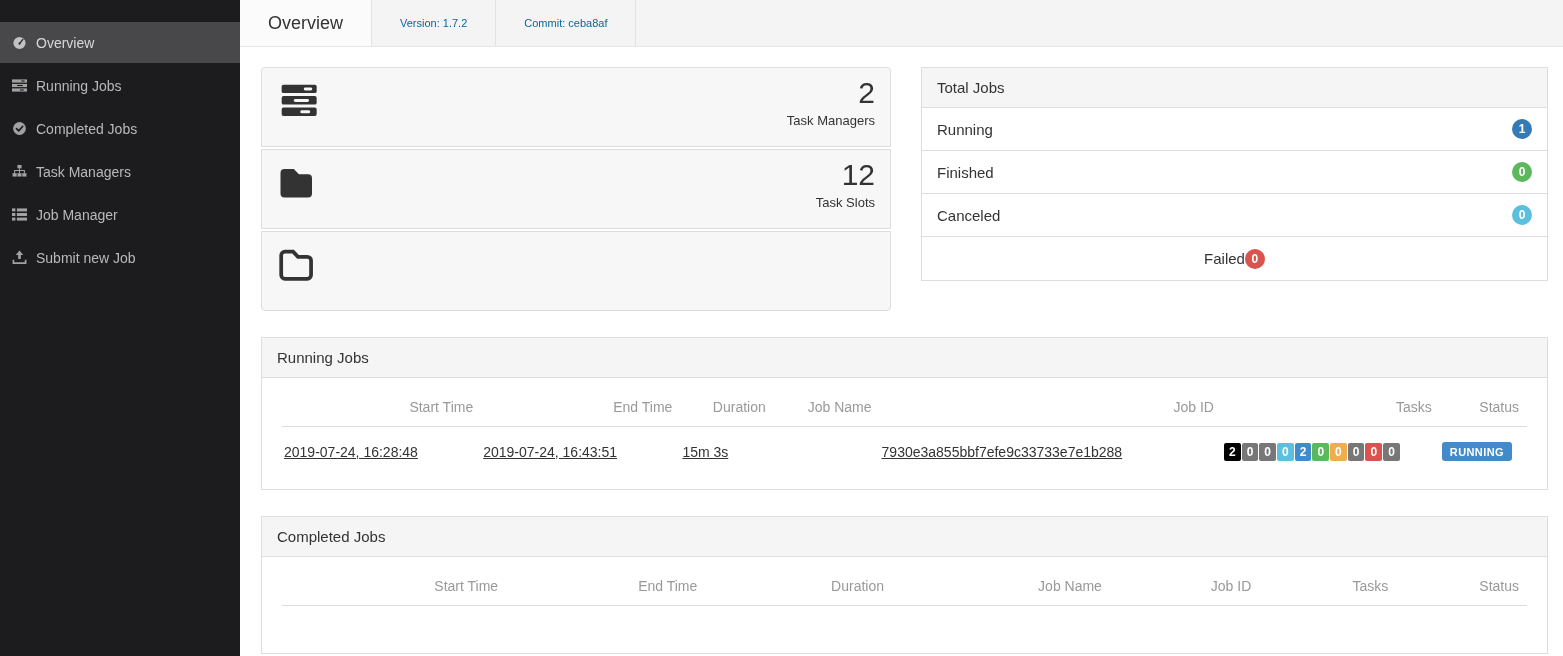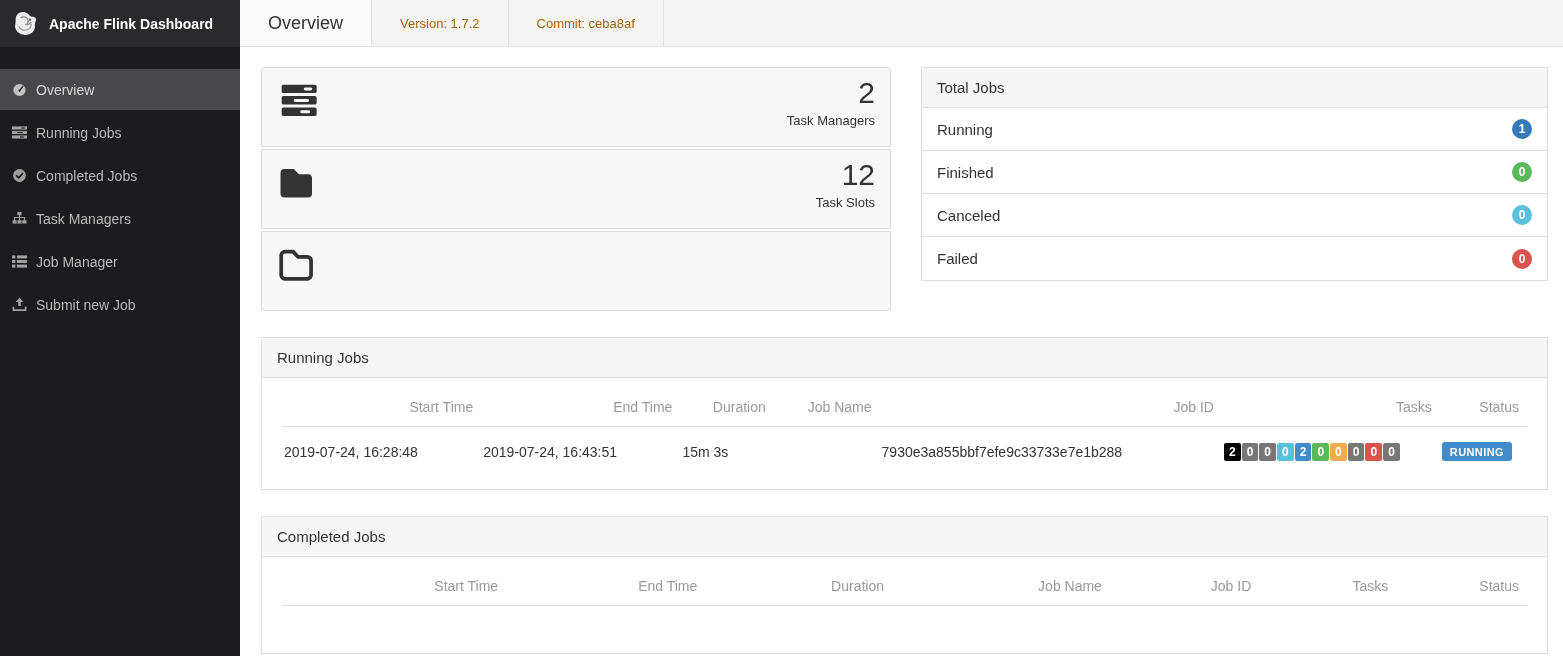--- a/index.html
+++ b/index.html
@@ -50,21 +50,21 @@
     display: flex; align-items: stretch;
     z-index: 9;
   }
   .topbar-cell {
     display: flex; align-items: center;
     padding: 0 28px;
     border-right: 1px solid #e2e2e2;
   }
   .topbar-title-cell { background: #fbfbfb; }
   .topbar-title { font-size: 18px; color: #333; }
-  .topbar-meta { font-size: 13px; color: #a16207; }
+  .topbar-meta { font-size: 11px; color: #0369a1; }
 
   
   .main {
     margin-left: 240px;
     padding: 67px 15px 16px 21px;
   }
   .row-top { display: flex; }
   .col-stats { width: 630px; flex: 0 0 auto; }
   .col-jobs { flex: 1 1 auto; margin-left: 30px; }
 
@@ -97,21 +97,21 @@
   .panel-heading.strong { font-weight: 500; }
 
   
   .tj-row {
     display: flex; align-items: center; justify-content: space-between;
     padding: 0 15px;
     height: 43px;
     border-bottom: 1px solid #ddd;
     font-size: 15px; color: #333;
   }
-  .tj-row:last-child { border-bottom: none; }
+  .tj-row:last-child { border-bottom: none; justify-content: center; }
   .count-badge {
     display: inline-flex; align-items: center; justify-content: center;
     min-width: 20px; height: 20px;
     padding: 0 6px;
     border-radius: 10px;
     color: #fff; font-size: 12px; font-weight: bold;
   }
 
   
   .jobs-panel { margin-top: 26px; }
@@ -120,21 +120,21 @@
   table.jobs th {
     text-align: right;
     font-weight: 400; font-size: 14px; color: #999;
     padding: 17px 8px 11px 2px;
     border-bottom: 1px solid #ddd;
     white-space: nowrap; overflow: hidden;
   }
   table.jobs td {
     font-size: 14px; color: #333;
     padding: 15px 8px 14px 2px;
-    white-space: nowrap; overflow: hidden;
+    white-space: nowrap; overflow: hidden; text-decoration: underline;
   }
   .running-cols col:nth-child(1) { width: 16%; }
   .running-cols col:nth-child(2) { width: 16%; }
   .running-cols col:nth-child(3) { width: 7.5%; }
   .running-cols col:nth-child(4) { width: 8.5%; }
   .running-cols col:nth-child(5) { width: 27.5%; }
   .running-cols col:nth-child(6) { width: 17.5%; }
   .completed-cols col:nth-child(1) { width: 18%; }
   .completed-cols col:nth-child(2) { width: 16%; }
   .completed-cols col:nth-child(3) { width: 15%; }
@@ -156,31 +156,20 @@
     display: inline-block;
     padding: 4px 8px 3px 8px;
     border-radius: 3px;
     color: #fff; font-size: 11px; font-weight: bold; letter-spacing: .4px;
   }
 </style>
 </head>
 <body>
 
 <div class="sidebar">
-  <div class="brand">
-    <span class="brand-logo">
-      <svg viewBox="0 0 28 28">
-        <path d="M14 2.5 C8 1 3.5 5 3.8 10.5 C4 14 2.5 15.5 3.5 19 C4.6 22.8 8.4 25.6 13 25.8 C18 26 22.5 23.5 23.6 19.2 C24.3 16.4 23 14.5 24.5 12 C25.6 10.2 25 8.2 23.4 7.4 C21.8 6.6 20.6 7.6 19.2 6.4 C17.8 5.2 16.6 3.2 14 2.5 Z" fill="#ededed"></path>
-        <path d="M9 8 C11 6.5 14.5 6.8 16 9 C17.5 11.2 16.8 13.8 14.8 15 C16.8 15.4 19 14.6 20 12.5" fill="none" stroke="#8a8a8a" stroke-width="1.4"></path>
-        <path d="M7 17 C8.5 20.5 13 21.8 16.5 20.2 C19 19 20.2 16.8 19.8 14.4" fill="none" stroke="#9a9a9a" stroke-width="1.3"></path>
-        <circle cx="18.7" cy="10" r="1.2" fill="#555"></circle>
-      </svg>
-    </span>
-    <span class="brand-title">Apache Flink Dashboard</span>
-  </div>
 
   <div class="nav">
     <div class="nav-item active">
       <span class="nav-icon">
         <svg viewBox="0 0 16 16">
             <path d="M8 2 A6.5 6.5 0 1 0 8 15 A6.5 6.5 0 1 0 8 2 Z" fill="currentColor"></path>
             <path d="M8 9.2 L11.6 4.6" stroke="#1c1c1e" stroke-width="1.3" stroke-linecap="round"></path>
             <circle cx="8" cy="9.2" r="1.1" fill="#1c1c1e"></circle>
           </svg>
       </span>

